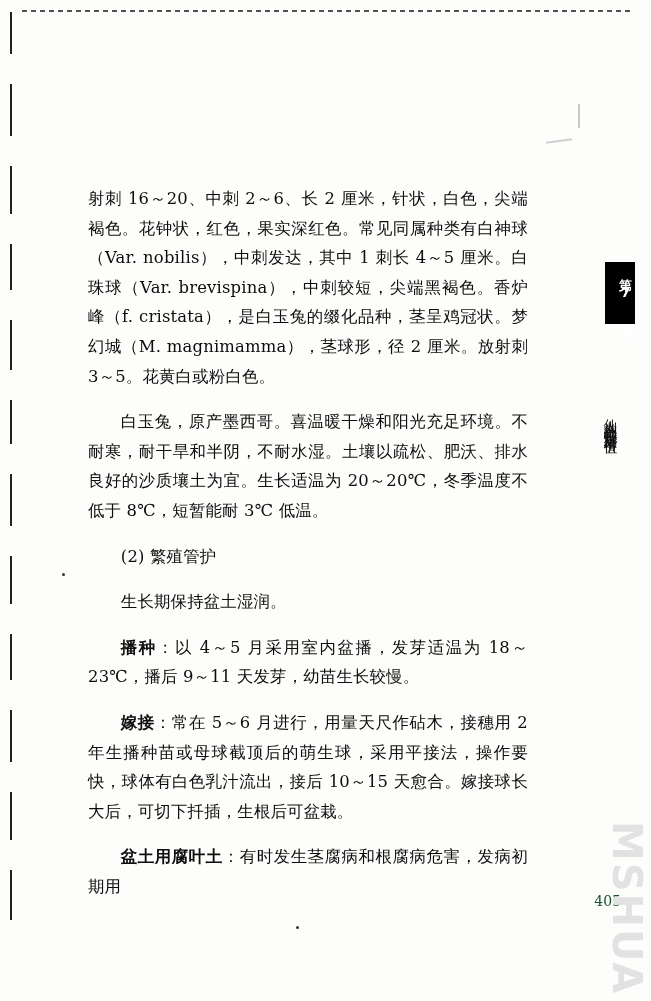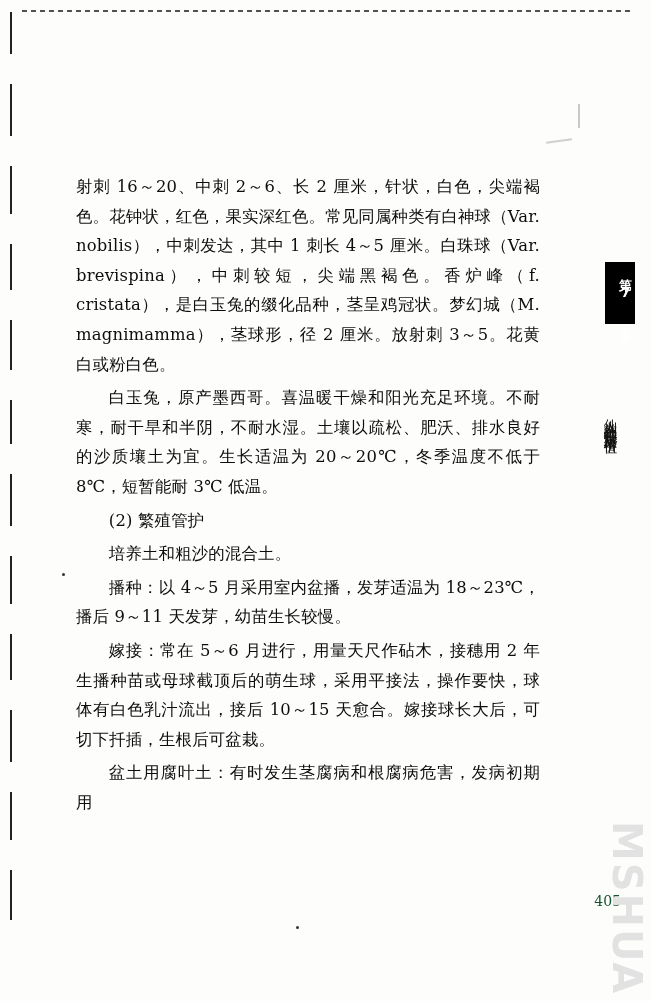--- a/index.html
+++ b/index.html
@@ -57,31 +57,31 @@
     left: 72px;
     top: 168px;
     width: 472px;
     font-size: 16.4px;
     line-height: 29.6px;
     letter-spacing: .2px;
     text-align: justify;
     color: #0d0d0d;
   }
   .body-text p {
-    margin: 4px;
+    margin: 16px;
   }
   .body-text p.indent {
     text-indent: 2em;
   }
   .body-text p.heading {
     text-indent: 2em;
     font-weight: normal;
   }
   .lead {
-    font-weight: normal;
+    font-weight: bold;
   }
 
   
   .chapter-tab {
     position: absolute;
     right: 14px;
     top: 262px;
     width: 34px;
     text-align: center;
   }
@@ -198,21 +198,21 @@
     <span style="height:50px"></span>
   </div>
 
   <div class="speck"></div>
   <div class="speck2"></div>
 
   <div class="body-text">
     <p class="flush">射刺 16～20、中刺 2～6、长 2 厘米，针状，白色，尖端褐色。花钟状，红色，果实深红色。常见同属种类有白神球（Var. nobilis），中刺发达，其中 1 刺长 4～5 厘米。白珠球（Var. brevispina），中刺较短，尖端黑褐色。香炉峰（f. cristata），是白玉兔的缀化品种，茎呈鸡冠状。梦幻城（M. magnimamma），茎球形，径 2 厘米。放射刺 3～5。花黄白或粉白色。</p>
     <p class="indent">白玉兔，原产墨西哥。喜温暖干燥和阳光充足环境。不耐寒，耐干旱和半阴，不耐水湿。土壤以疏松、肥沃、排水良好的沙质壤土为宜。生长适温为 20～20℃，冬季温度不低于 8℃，短暂能耐 3℃ 低温。</p>
     <p class="heading">(2) 繁殖管护</p>
-    <p class="indent">培养土和粗沙的混合土。</p>
+    <p class="indent">生长期保持盆土湿润。</p>
     <p class="indent">
       <span class="lead">播种</span><span>：以 4～5 月采用室内盆播，发芽适温为 18～23℃，播后 9～11 天发芽，幼苗生长较慢。</span>
     </p>
     <p class="indent">
       <span class="lead">嫁接</span><span>：常在 5～6 月进行，用量天尺作砧木，接穗用 2 年生播种苗或母球截顶后的萌生球，采用平接法，操作要快，球体有白色乳汁流出，接后 10～15 天愈合。嫁接球长大后，可切下扦插，生根后可盆栽。</span>
     </p>
     <p class="indent">
       <span class="lead">盆土用腐叶土</span><span>：有时发生茎腐病和根腐病危害，发病初期用</span>
     </p>
   </div>

